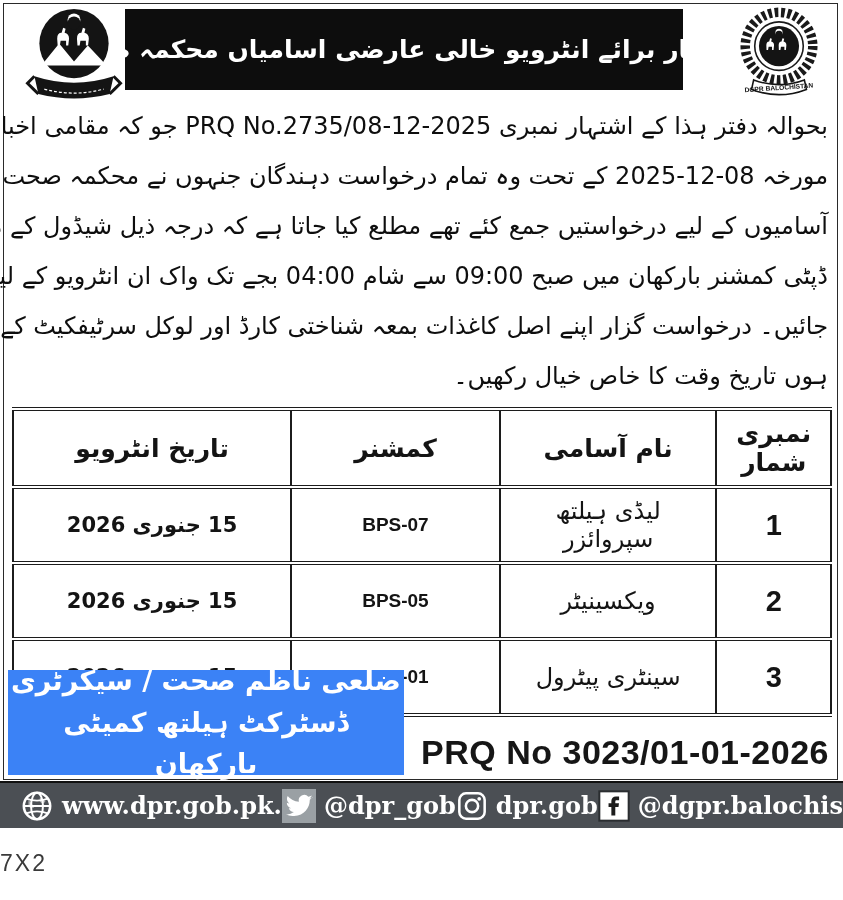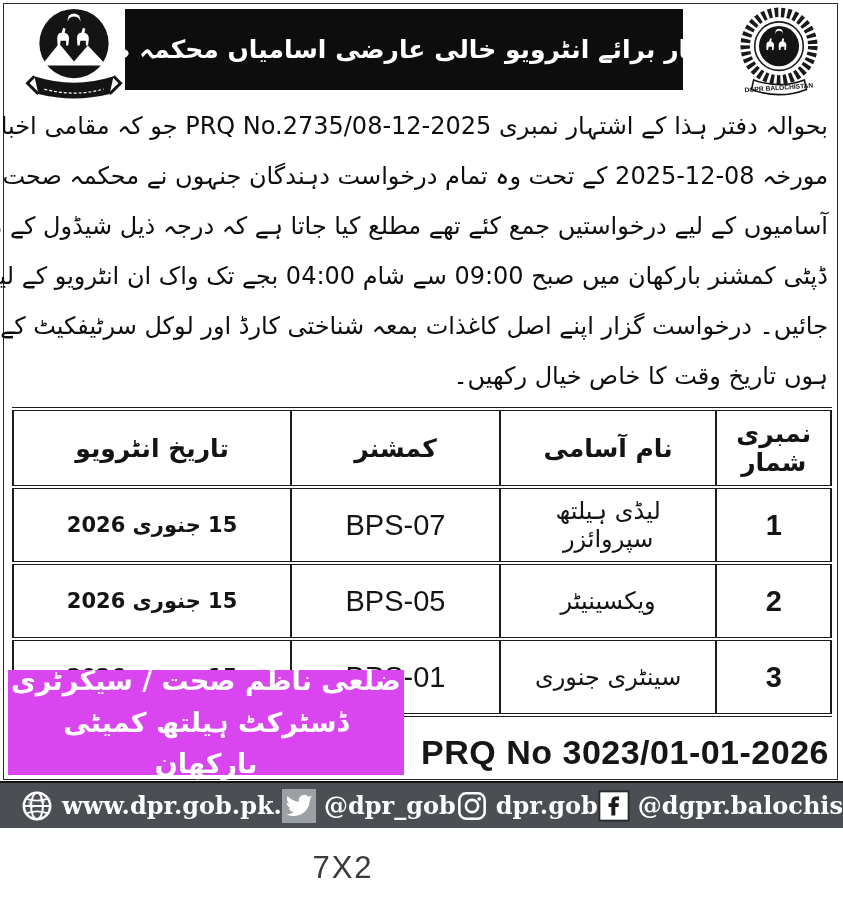--- a/index.html
+++ b/index.html
@@ -28,40 +28,40 @@
   .jobs-table{position:absolute;left:8px;top:403px;width:820px;direction:rtl;
               border-collapse:collapse;table-layout:fixed;}
   .jobs-table th,.jobs-table td{border-left:2px solid #1c1c1c;border-right:2px solid #1c1c1c;
               border-top:4px double #1c1c1c;border-bottom:4px double #1c1c1c;
               text-align:center;vertical-align:middle;padding:8px;}
   .jobs-table th{height:54px;font-size:25px;font-weight:bold;}
   .jobs-table td{height:56px;}
   .col-sr{width:14%;} .col-post{width:26.5%;} .col-grade{width:25.5%;} .col-date{width:34%;}
   .cell-sr{font-family:"Liberation Sans",sans-serif;font-weight:bold;font-size:29px;}
   .cell-post{font-size:24px;}
-  .cell-grade{font-family:"Liberation Sans",sans-serif;font-weight:normal;font-size:29px;direction:ltr;border-radius:16px;}
+  .cell-grade{font-family:"Liberation Sans",sans-serif;font-weight:bold;font-size:19px;direction:ltr;border-radius:16px;}
   .cell-date{font-weight:bold;font-size:21px;}
   
-  .signature{position:absolute;left:4px;top:666px;width:396px;height:105px;background:#d946ef;
+  .signature{position:absolute;left:4px;top:666px;width:396px;height:105px;background:#3b82f6;
              color:#fff;direction:rtl;display:flex;flex-direction:column;justify-content:center;
              text-align:center;font-weight:bold;font-size:27px;line-height:1.55;}
   
   .prq-number{position:absolute;right:8px;top:729px;font-family:"Liberation Sans",sans-serif;
               font-weight:bold;font-size:34px;color:#161616;letter-spacing:0.5px;margin-left:16px;}
   
   .social-bar{position:absolute;left:0;top:781px;width:843px;height:47px;background:var(--footer_bar);
               box-sizing:border-box;display:flex;align-items:center;justify-content:space-between;
               padding:0 20px;color:#fff;font-family:"DejaVu Serif",serif;font-weight:bold;font-size:24px;
               border-top:2px solid #111;}
   .social-item{display:flex;align-items:center;gap:8px;white-space:nowrap;}
   .social-item svg{display:block;}
   .tw-tile{background:#9aa0a4;}
   
-  .size-tag{position:absolute;left:0;top:850px;width:686px;text-align:center;
-            font-family:"Liberation Sans",sans-serif;font-size:31px;color:#3a3a3a;letter-spacing:2px;}
+  .size-tag{position:absolute;left:0;top:850px;width:686px;text-align:left;
+            font-family:"Liberation Sans",sans-serif;font-size:23px;color:#3a3a3a;letter-spacing:2px;}
 </style>
 </head>
 <body>
 
 <div class="page">
 
   <div class="ad-frame">
 
     <div class="emblem-left">
       <svg width="100" height="94" viewBox="0 0 100 95">
@@ -130,21 +130,21 @@
         <td class="cell-date">15 جنوری 2026</td>
       </tr>
       <tr>
         <td class="cell-sr">2</td>
         <td class="cell-post">ویکسینیٹر</td>
         <td class="cell-grade">BPS-05</td>
         <td class="cell-date">15 جنوری 2026</td>
       </tr>
       <tr>
         <td class="cell-sr">3</td>
-        <td class="cell-post">سینٹری جنوری</td>
+        <td class="cell-post">سینٹری پیٹرول</td>
         <td class="cell-grade">BPS-01</td>
         <td class="cell-date">15 جنوری 2026</td>
       </tr>
     </tbody>
       </table>
 
     <div class="signature">
       <div>ضلعی ناظم صحت / سیکرٹری</div>
       <div>ڈسٹرکٹ ہیلتھ کمیٹی بارکھان</div>
     </div>

